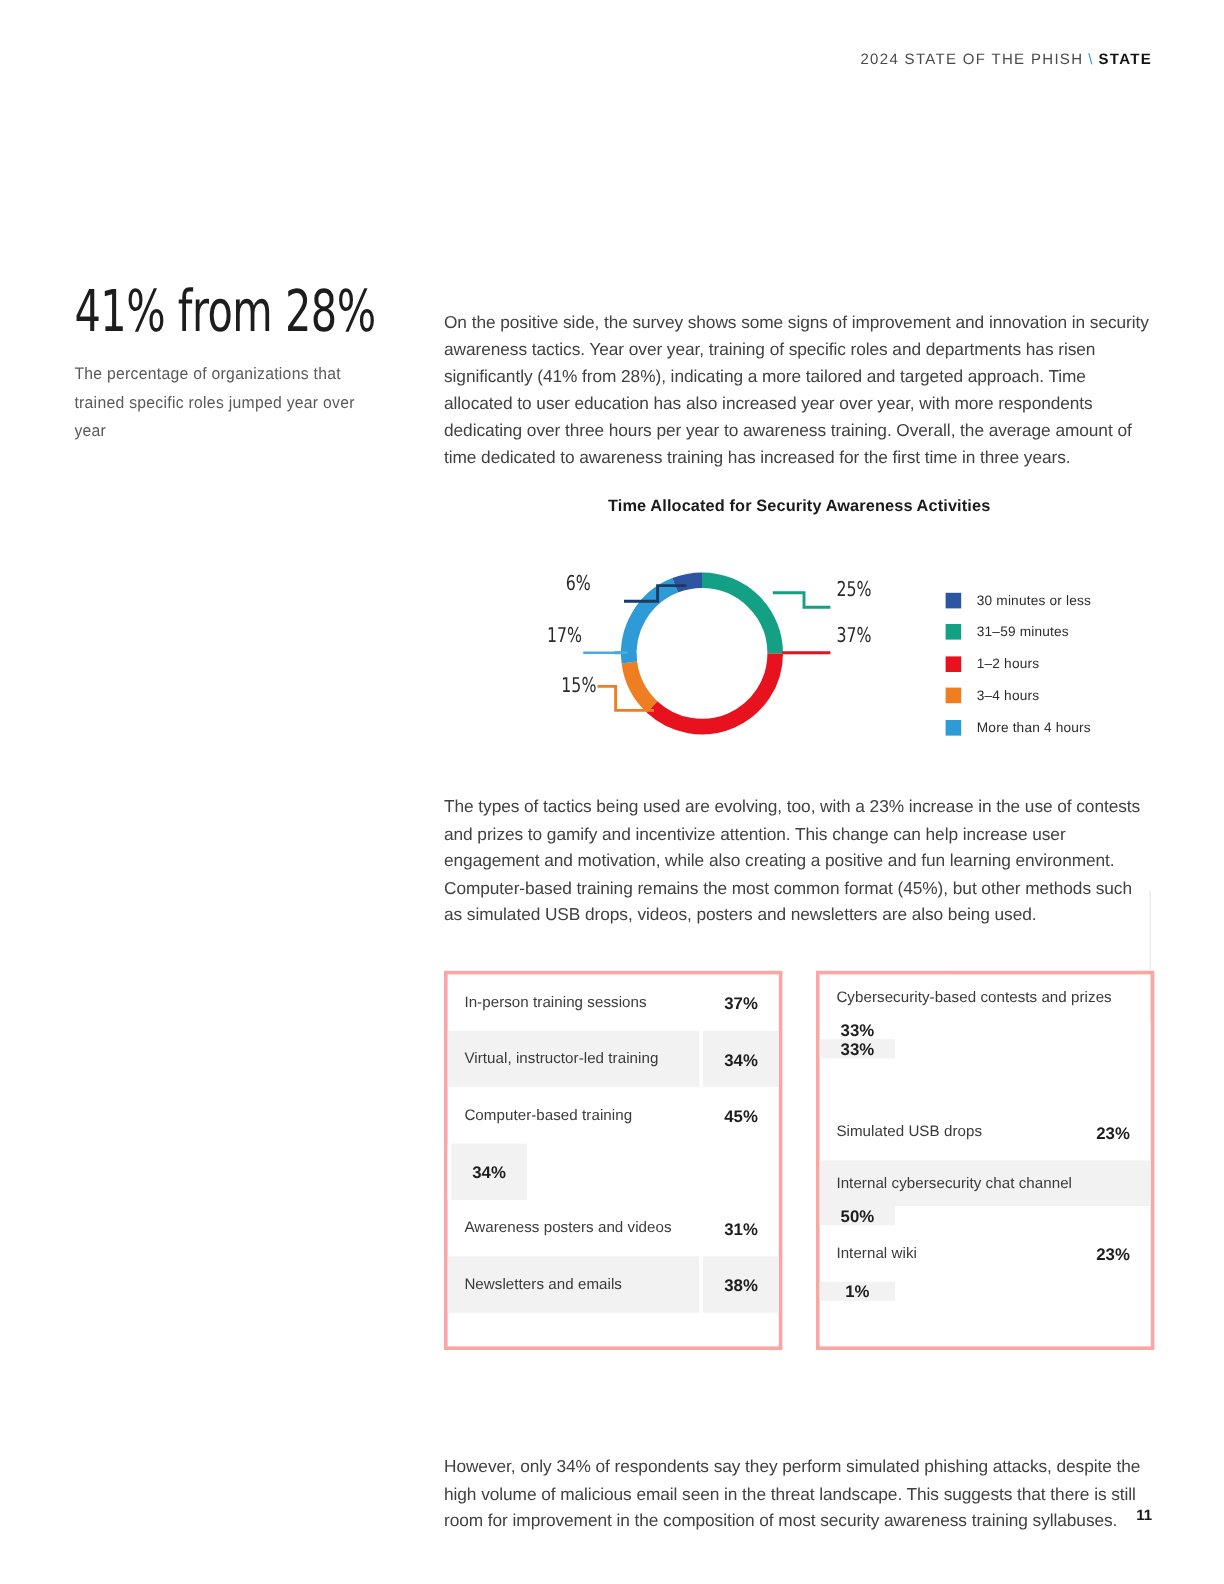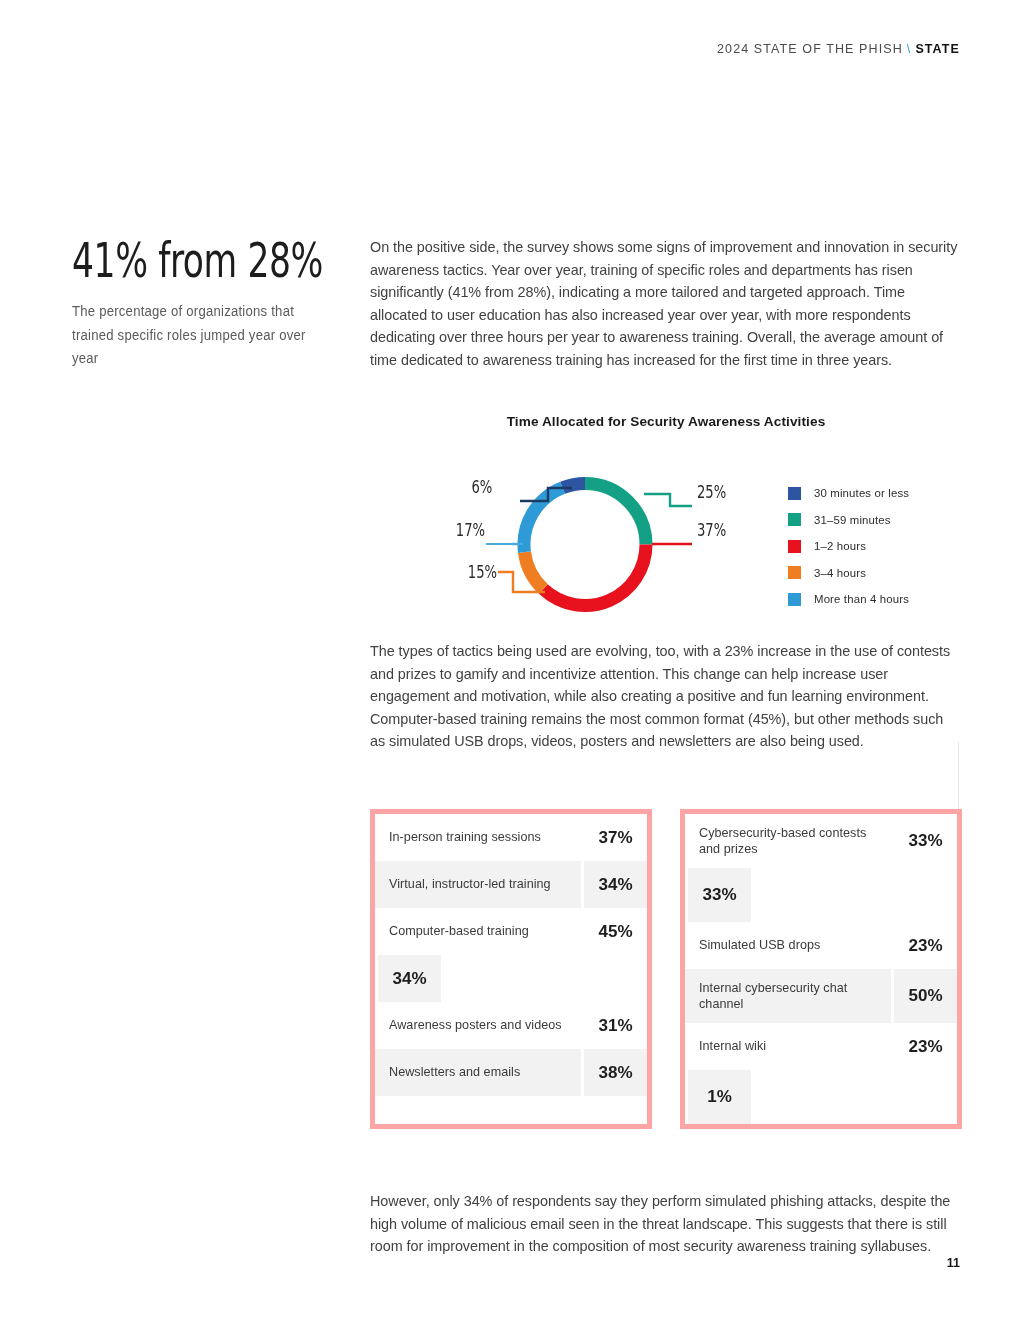--- a/index.html
+++ b/index.html
@@ -17,36 +17,36 @@
   
   .header {
     position:absolute; top:42px; right:60px;
     font-size:12.5px; letter-spacing:1.1px;
     color:#4a4a4a; white-space:nowrap;
   }
   .header .slash { color:#2e9bd6; margin:0 4px; font-weight:400; }
   .header .report { color:#111; font-weight:bold; letter-spacing:1.1px; }
 
   
-  .callout { position:absolute; left:72px; top:236px; width:270px; }
+  .callout { position:absolute; left:62px; top:236px; width:270px; }
   .callout-stat {
     font-family:"DejaVu Sans Condensed","Liberation Sans Narrow","Liberation Sans", sans-serif;
     font-size:48px; line-height:1.0; color:#1d1d1d;
     font-weight:400; letter-spacing:-0.5px;
     transform:scaleX(0.80); transform-origin:left center;
     white-space:nowrap;
   }
   .callout-sub {
     margin-top:16px; font-size:13.8px; line-height:23.5px;
     color:#5a5a5a; letter-spacing:0.25px;
     transform:scaleX(0.95); transform-origin:left top;
   }
 
   
-  .col { position:absolute; left:370px; width:592px; }
+  .col { position:absolute; left:370px; width:592px;margin-top:22px; }
   .para {
     font-size:14.4px; line-height:22.6px; color:#414141;
     letter-spacing:-0.05px; text-align:left;
   }
   #para1 { top:236px; }
   #para2 { top:640px; }
   #para3 { top:1190px; }
 
   
   .chart-title {
@@ -60,40 +60,40 @@
 
   .pct-label {
     position:absolute; font-family:"DejaVu Sans Condensed","Liberation Sans Narrow","Liberation Sans", sans-serif;
     font-size:17px; color:#2b2b2b; letter-spacing:0px;
     transform:scaleX(0.86); white-space:nowrap;
   }
   .pct-l { transform-origin:right center; text-align:right; }
   .pct-r { transform-origin:left center; text-align:left; }
 
   .legend { position:absolute; left:398px; top:18px; }
-  .legend-row { display:flex; align-items:center; height:26.5px;padding-left:20px; }
+  .legend-row { display:flex; align-items:flex-end; height:26.5px;padding-left:20px; }
   .legend-sw { width:13px; height:13px; flex:none; }
   .legend-tx {
     margin-left:13px; font-size:11.4px; color:#2d2d2d;
     letter-spacing:0.15px; white-space:nowrap;
   }
 
   
   .tables { position:absolute; left:370px; top:809px; width:592px; display:flex; gap:28px; }
-  .tbl { width:282px; border:5px solid #fca5a5; box-sizing:border-box; }
+  .tbl { width:282px; border:3px solid #fca5a5; box-sizing:border-box; }
   .trow { display:flex; align-items:stretch; height:47px; }
-  .trow.tall { height:54px; }
+  .trow.tall { height:54px;flex-direction:column; }
   .trow .lbl {
     flex:1; display:flex; align-items:center;
     padding:0 14px; font-size:12.6px; color:#3a3a3a;
     line-height:16.5px; letter-spacing:0.05px;
   }
   .trow .val {
     width:63px; flex:none; display:flex; align-items:center; justify-content:center;
-    font-size:17px; font-weight:bold; color:#1e1e1e;
+    font-size:14px; font-weight:bold; color:#1e1e1e;
   }
   .trow .val .sign { font-weight:bold; }
   .trow.shaded .lbl { background:#f2f2f2; }
   .trow.shaded .val { background:#f2f2f2; }
   .trow.shaded .gap { background:#ffffff; width:3px; flex:none; }
   .trow .gap { width:3px; flex:none; }
 
   
   .ghost-v {
     position:absolute; left:958px; top:742px; width:1px; height:110px; background:#e6e6e6;

